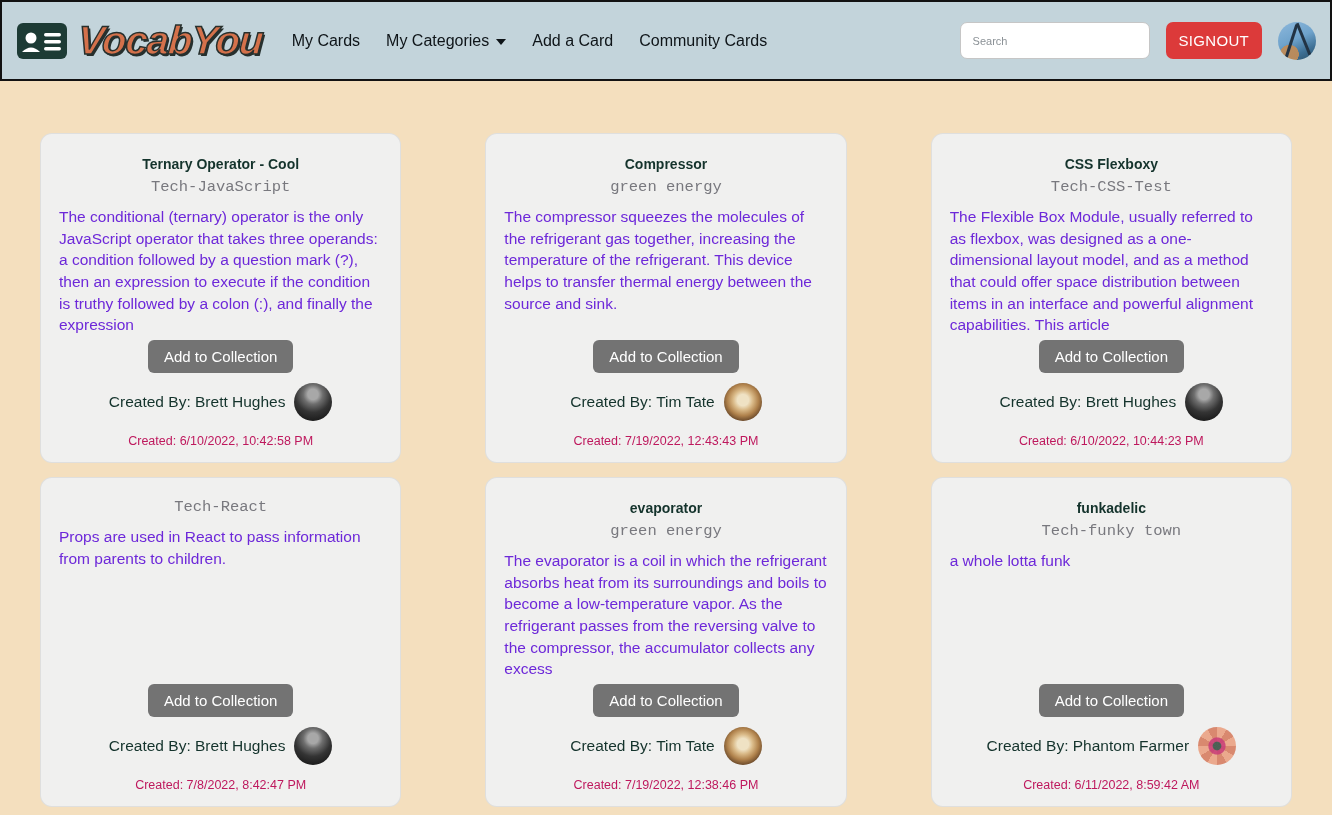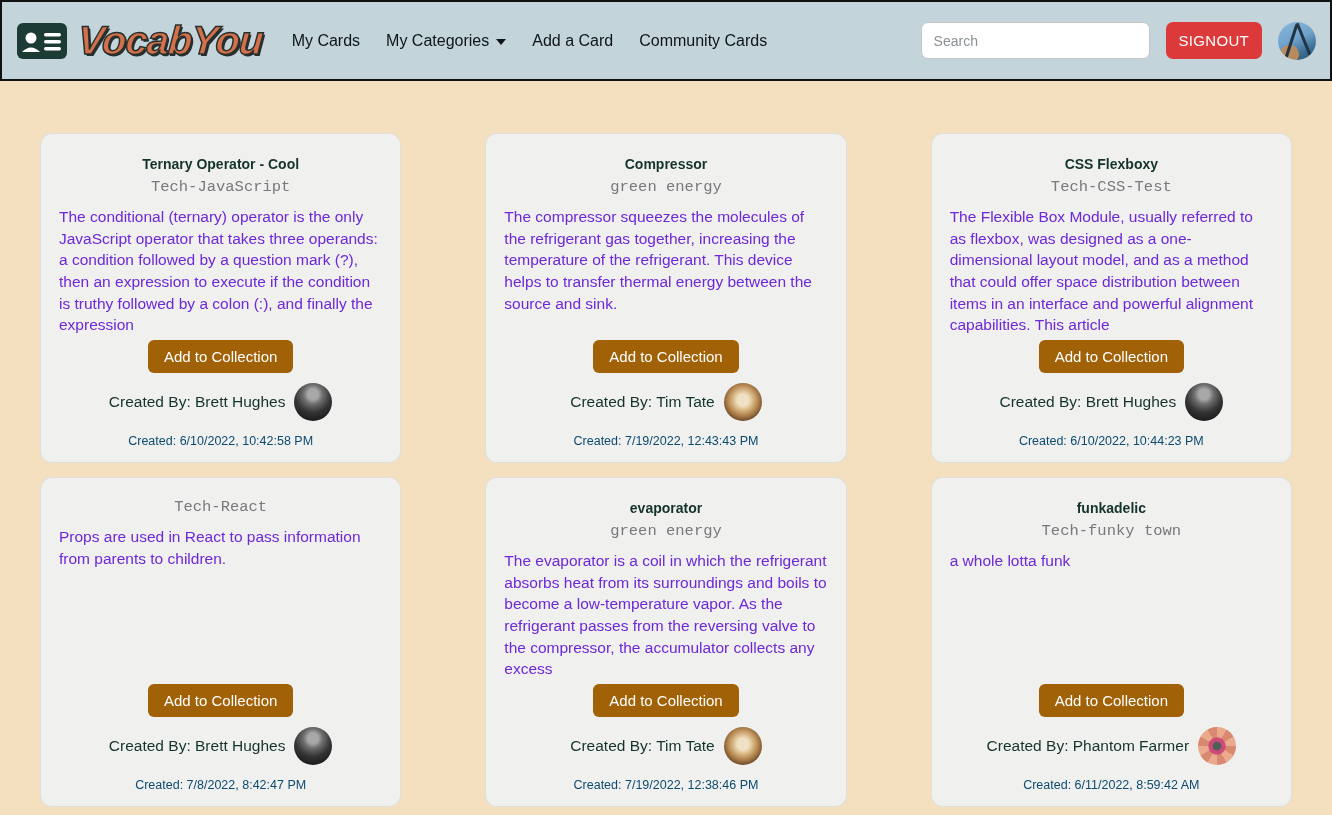--- a/index.html
+++ b/index.html
@@ -47,26 +47,26 @@
   .caret {
     width: 0; height: 0;
     border-left: 5px solid transparent;
     border-right: 5px solid transparent;
     border-top: 6px solid #0e1418;
     display: inline-block;
     margin-top: 2px;
   }
   .nav-right { margin-left: auto; display: flex; align-items: center; gap: 16px; }
   .search-input {
-    width: 229px;
+    width: 190px;
     height: 37px;
     border: 1px solid #c6c6c6;
     border-radius: 7px;
     padding: 0 12px;
-    font-size: 14px;
+    font-size: 11px;
     font-family: "Liberation Sans", sans-serif;
     color: #222;
     background: #ffffff;
     outline: none;
   }
   .search-input::placeholder { color: #8b9196; }
   .signout-btn {
     background: #dc3a3a;
     color: #ffffff;
     border: none;
@@ -126,21 +126,21 @@
     font-family: Liberation Mono, monospace;
   }
   .card-desc {
     font-size: 15.5px;
     line-height: 1.4;
     color: #6d28d9;
     margin-top: 10px;
   }
   .card-bottom { margin-top: auto; text-align: center; }
   .add-btn {
-    background: #a16207;
+    background: #737373;
     color: #ffffff;
     border: none;
     border-radius: 6px;
     padding: 8px 16px;
     font-size: 15px;
     font-family: "Liberation Sans", sans-serif;
     cursor: pointer;
   }
   .creator-row {
     display: flex;
@@ -162,21 +162,21 @@
   [data-avatar="latte-art"] {
     background: radial-gradient(circle at 50% 45%, #efe2c4 0 20%, #d9b987 35%, #b0824c 55%, #5e3f24 78%, #20150d 100%);
   }
   [data-avatar="kaleidoscope"] {
     background:
       radial-gradient(circle at 50% 50%, rgba(60,90,80,0.9) 0 14%, rgba(200,60,120,0.85) 18% 30%, transparent 34%),
       repeating-conic-gradient(#eba98d 0 30deg, #d9896f 30deg 60deg);
   }
   .created-line {
     font-size: 12.5px;
-    color: #0c4a6e;
+    color: #be185d;
     margin-top: 13px;
   }
 </style>
 </head>
 <body>
 
 <div class="navbar">
   <div class="brand">
     <svg class="brand-icon" viewBox="0 0 52 42">
       <rect x="1" y="3" width="50" height="36" rx="6" fill="#1d3b35"></rect>

